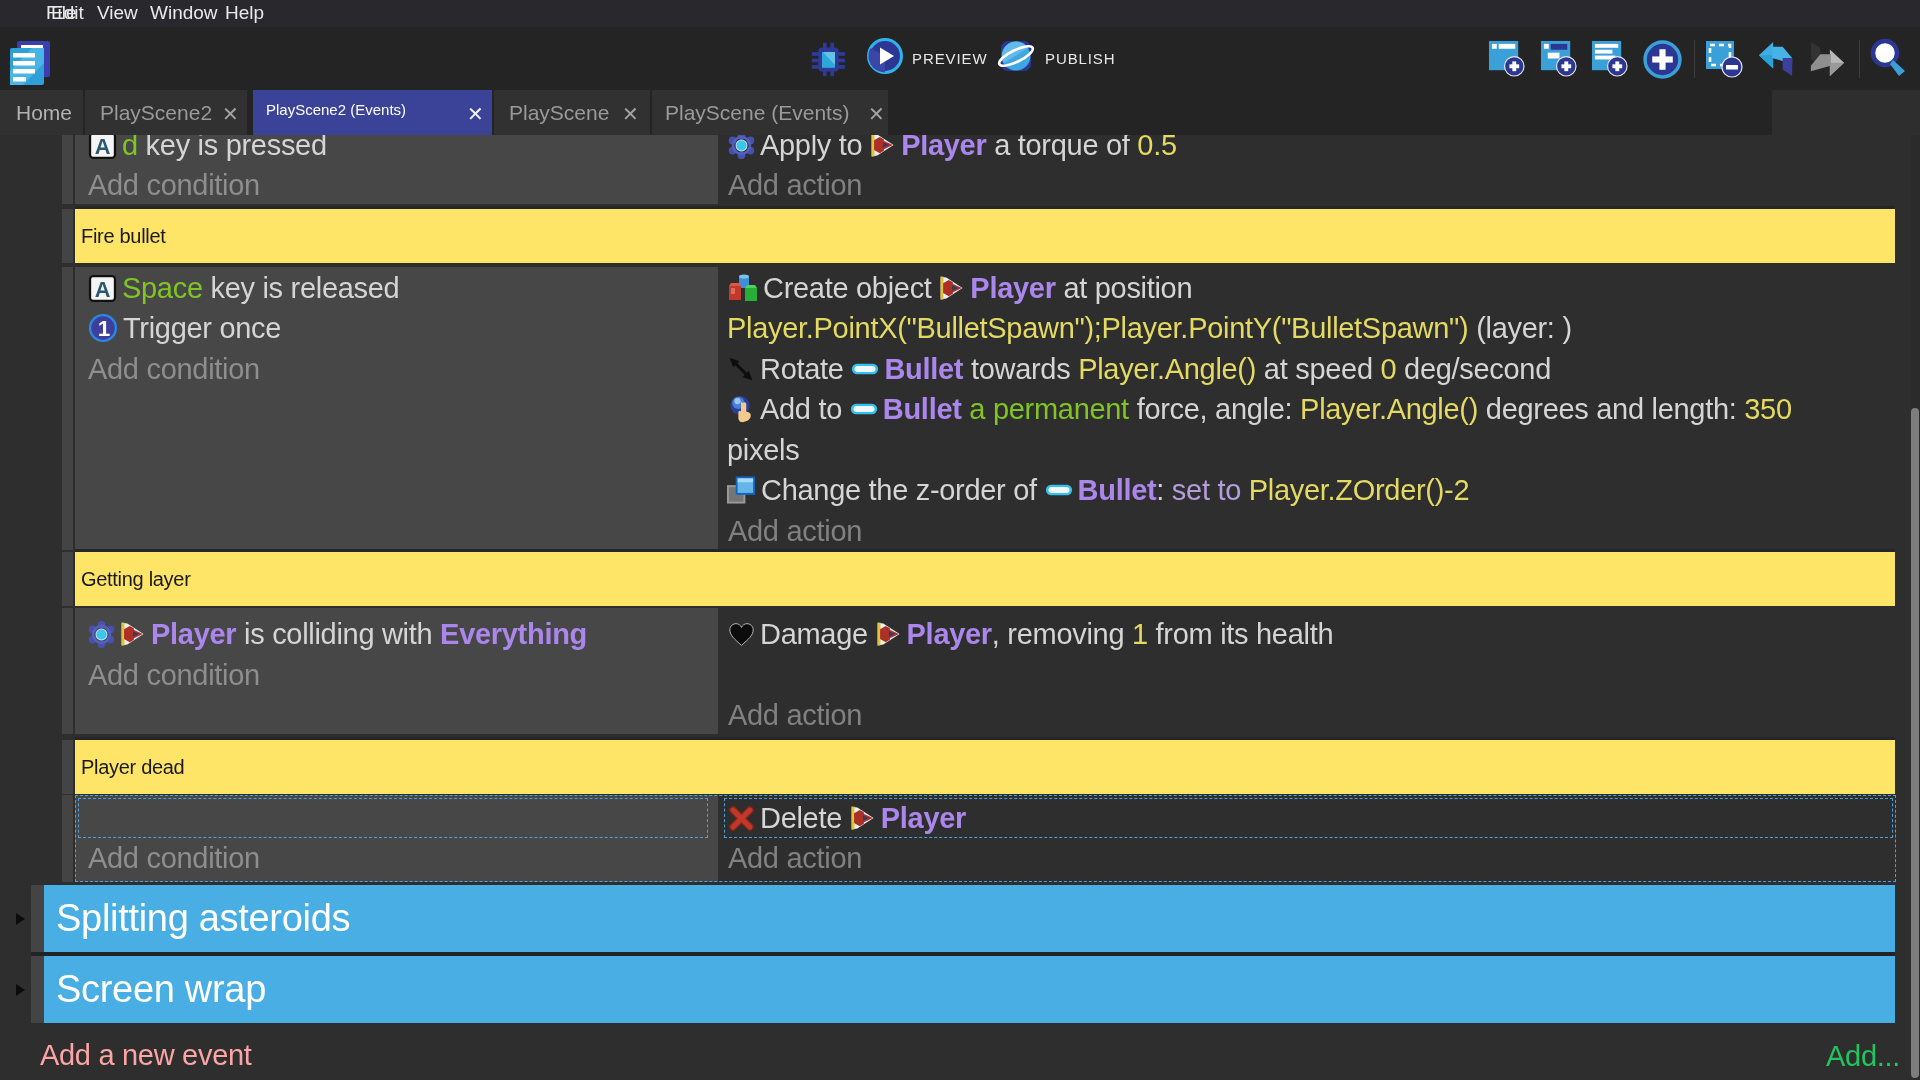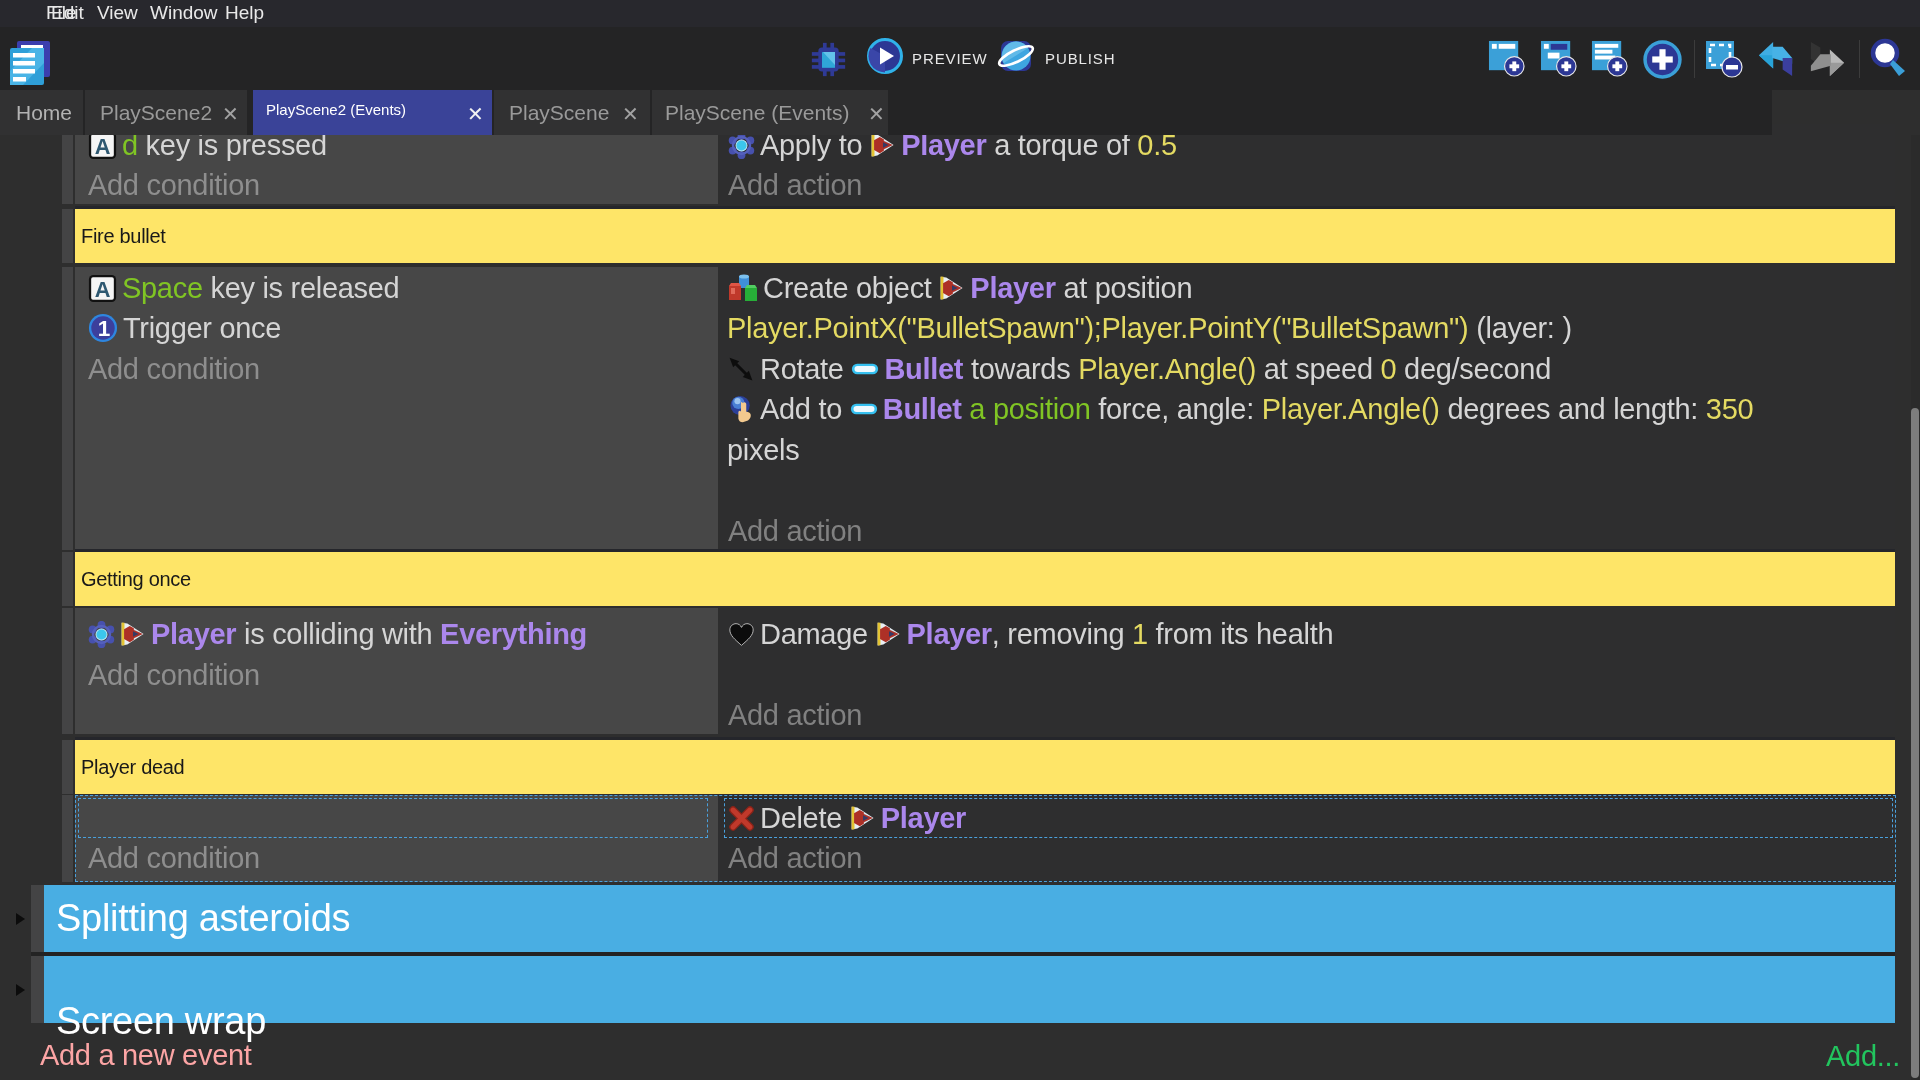--- a/index.html
+++ b/index.html
@@ -101,28 +101,38 @@
         <rect x="4" y="3.5" width="24" height="7" rx="3.5" fill="#eef9ff"></rect>
       </svg><span class="obj">Bullet</span> towards <span class="expr">Player.Angle()</span> at speed <span class="expr">0</span> deg/second</div>
   <div class="ln" style="left:727px;top:389px;"><svg id="i-force" width="28" height="30" viewBox="0 0 32 34">
         <circle cx="15" cy="13" r="11" fill="#2b3f98"></circle>
         <circle cx="13" cy="10" r="7" fill="#4a7fd4"></circle>
         <circle cx="12" cy="8" r="3.5" fill="#9cc4f0"></circle>
         <path d="M18 10 q3 -2 4 1 l0 9 q4 0 5 3 q1 4 -3 7 l-6 2 q-4 0 -5 -4 l0 -8 q2 -2 3 0 l0 -10 q0 -2 2 0z" fill="#f3c98e"></path>
       </svg>Add to <svg id="i-bul2" width="28" height="14" viewBox="0 0 32 14">
         <rect x="1" y="1" width="30" height="12" rx="6" fill="#35c0f0"></rect>
         <rect x="4" y="3.5" width="24" height="7" rx="3.5" fill="#eef9ff"></rect>
-      </svg><span class="obj">Bullet</span> <span class="grn">a position</span> force, angle: <span class="expr">Player.Angle()</span> degrees and length: <span class="expr">350</span></div>
+      </svg><span class="obj">Bullet</span> <span class="grn">a permanent</span> force, angle: <span class="expr">Player.Angle()</span> degrees and length: <span class="expr">350</span></div>
   <div class="ln" style="left:727px;top:430px;">pixels</div>
+  <div class="ln" style="left:726px;top:470px;"><svg id="i-zord" width="30" height="30" viewBox="0 0 31 30">
+        <rect x="1" y="10" width="19" height="19" fill="#9a9a9a"></rect>
+        <rect x="3" y="12" width="15" height="15" fill="#757575"></rect>
+        <rect x="10" y="1" width="20" height="19" fill="#1565c0"></rect>
+        <rect x="12" y="3" width="16" height="15" fill="#64b5e8"></rect>
+        <rect x="12" y="3" width="16" height="4" fill="#a8d8f4"></rect>
+      </svg>Change the z-order of <svg id="i-bul3" width="28" height="14" viewBox="0 0 32 14">
+        <rect x="1" y="1" width="30" height="12" rx="6" fill="#35c0f0"></rect>
+        <rect x="4" y="3.5" width="24" height="7" rx="3.5" fill="#eef9ff"></rect>
+      </svg><span class="obj">Bullet</span>: <span class="vio">set to</span> <span class="expr">Player.ZOrder()-2</span></div>
   <div class="ln ph2" style="left:728px;top:511px;">Add action</div>
 
   <div class="abs strip" style="top:552px;height:54px;"></div>
   <div class="abs" style="left:75px;top:549px;width:1820px;height:3px;background:#25262b;"></div>
   <div class="abs comment" style="top:552px;height:54px;"></div>
-  <div class="ln ctext" style="left:81px;top:559px;">Getting once</div>
+  <div class="ln ctext" style="left:81px;top:559px;">Getting layer</div>
 
   <div class="abs strip" style="top:608px;height:126px;"></div>
   <div class="abs cond" style="left:75px;top:608px;width:643px;height:126px;"></div>
   <div class="abs act" style="left:720px;top:608px;width:1175px;height:126px;"></div>
   <div class="ln" style="left:88px;top:614px;"><svg id="i-phy2" width="27" height="27" viewBox="0 0 32 32">
         <circle cx="16" cy="4.5" r="4.6" fill="#4751ae"></circle>
         <circle cx="26.5" cy="10" r="4.6" fill="#4751ae"></circle>
         <circle cx="26.5" cy="22" r="4.6" fill="#4751ae"></circle>
         <circle cx="16" cy="27.5" r="4.6" fill="#4751ae"></circle>
         <circle cx="5.5" cy="22" r="4.6" fill="#4751ae"></circle>
@@ -177,21 +187,21 @@
 
   <div class="abs" style="left:31px;top:885px;width:13px;height:67px;background:#444445;"></div>
   <div class="abs group" style="top:885px;height:67px;"></div>
   <div class="abs" style="left:16px;top:913px;width:0;height:0;border-left:9px solid #0c0c0c;border-top:6px solid transparent;border-bottom:6px solid transparent;"></div>
   <div class="ln gtitle" style="left:56px;top:885px;height:67px;">Splitting asteroids</div>
 
   <div class="abs" style="left:31px;top:952px;width:1864px;height:4px;background:#232323;"></div>
   <div class="abs" style="left:31px;top:956px;width:13px;height:67px;background:#444445;"></div>
   <div class="abs group" style="top:956px;height:67px;"></div>
   <div class="abs" style="left:16px;top:984px;width:0;height:0;border-left:9px solid #0c0c0c;border-top:6px solid transparent;border-bottom:6px solid transparent;"></div>
-  <div class="ln gtitle" style="left:56px;top:988px;height:67px;">Screen wrap</div>
+  <div class="ln gtitle" style="left:56px;top:956px;height:67px;">Screen wrap</div>
 
   <div class="ln" style="left:40px;top:1035px;color:#fca5a5;">Add a new event</div>
   <div class="ln" style="right:20px;top:1036px;color:#22c55e;">Add...</div>
 
   <div class="abs" style="left:1911px;top:135px;width:9px;height:945px;background:#2b2b2b;"></div>
   <div class="abs" style="left:1911px;top:408px;width:8px;height:670px;background:#7d7d7d;border-radius:4px;"></div>
 
   <div class="abs" style="left:0;top:0;width:1920px;height:27px;background:#28282d;">
     <span class="abs" style="left:10px;top:2px;font-size:19px;color:#e9e9e9;margin-left:36px;">File</span>
     <span class="abs" style="left:51px;top:2px;font-size:19px;color:#e9e9e9;">Edit</span>

